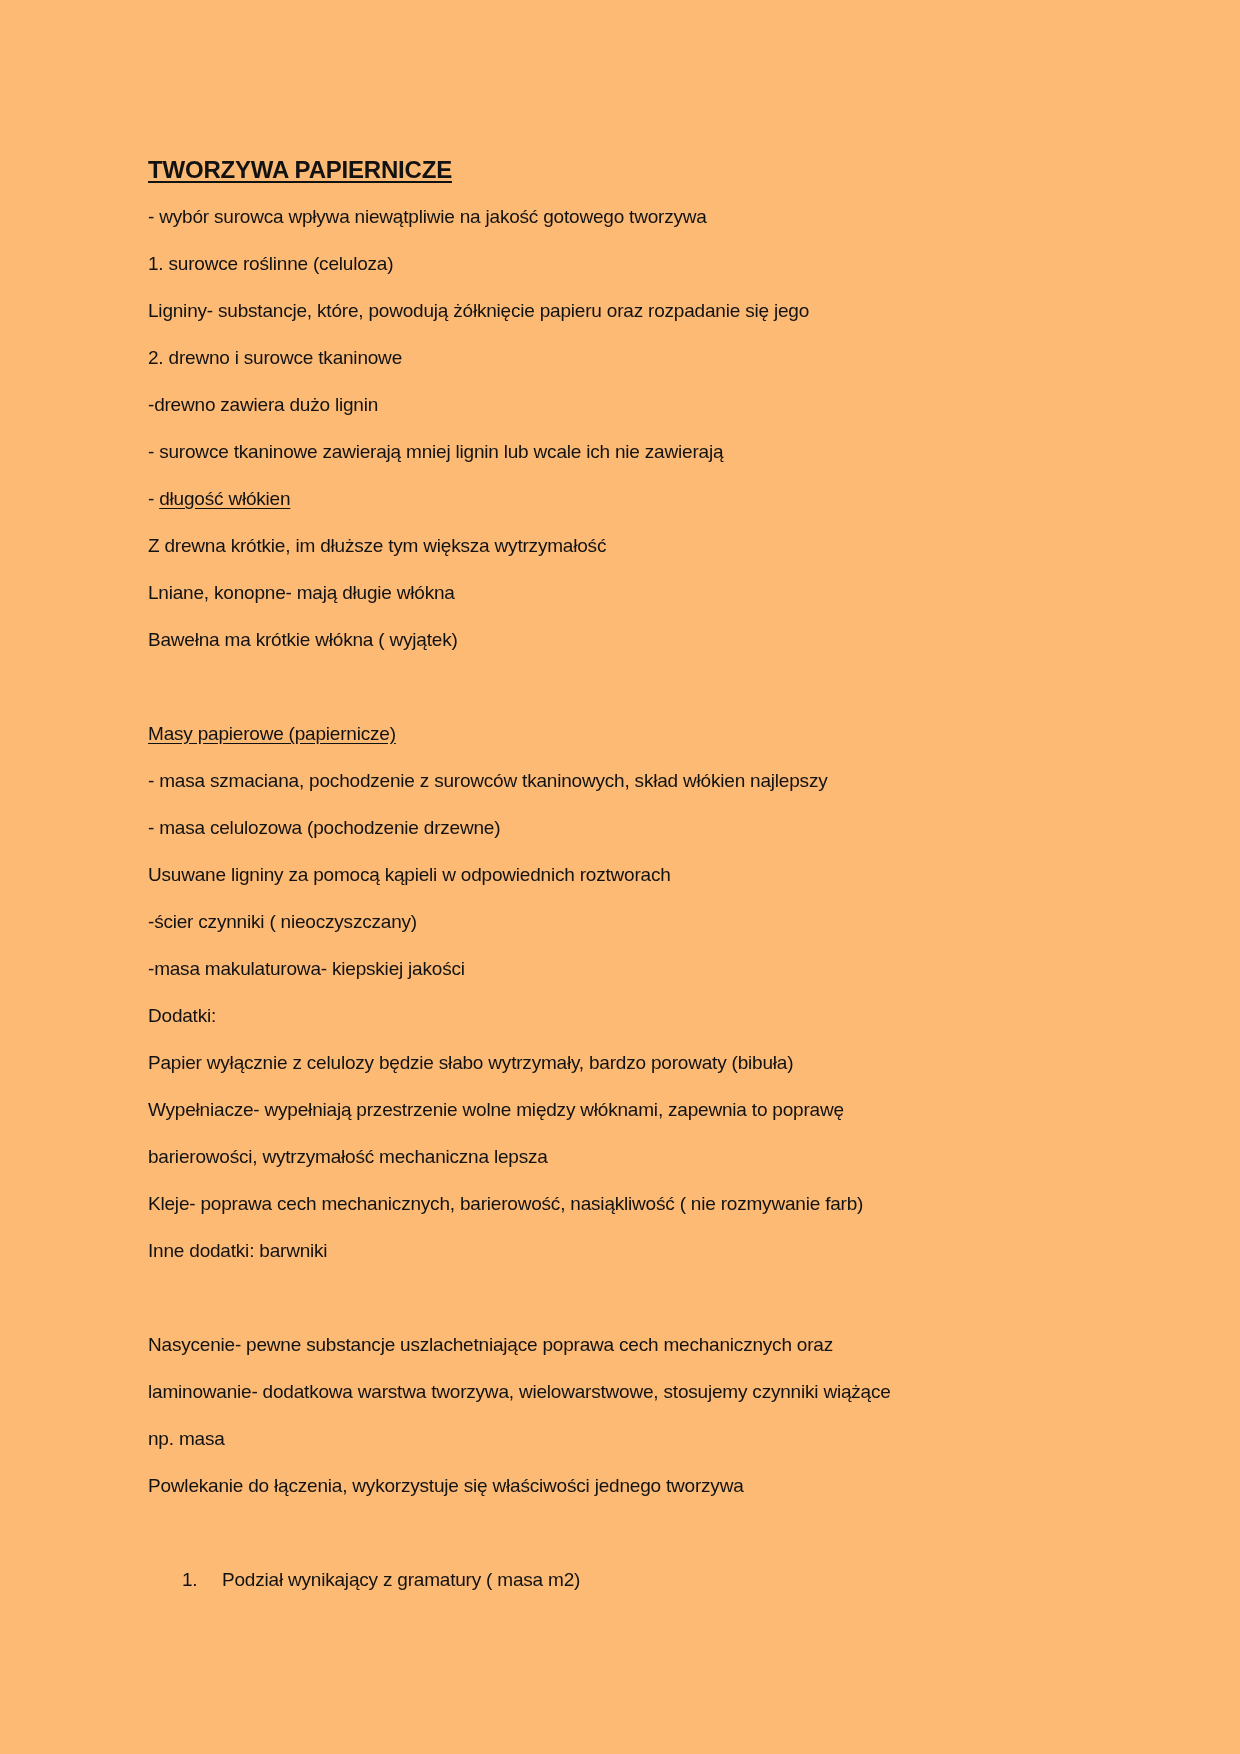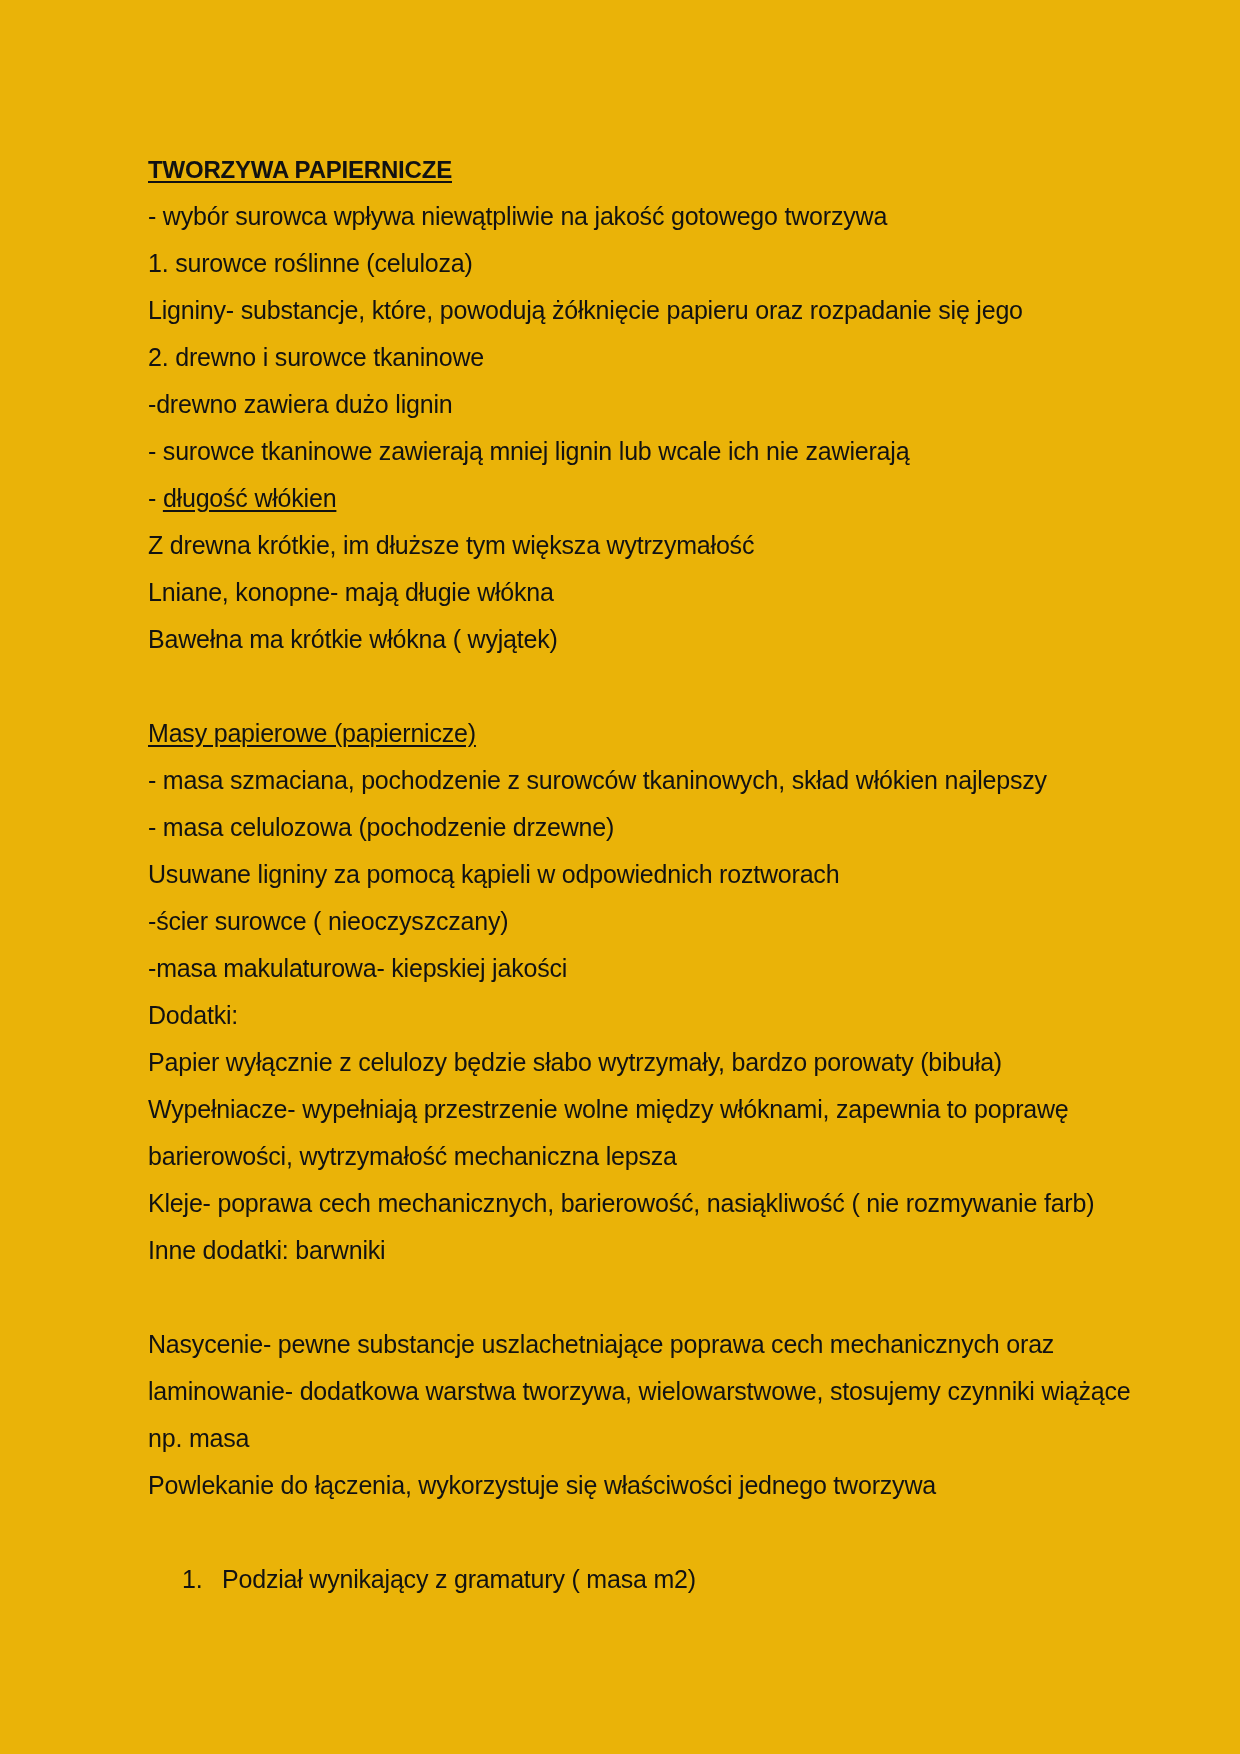--- a/index.html
+++ b/index.html
@@ -6,33 +6,33 @@
   body {
     width: 1240px;
     height: 1754px;
     background: #ffffff;
     overflow: hidden;
   }
   .page {
     position: relative;
     width: 1240px;
     height: 1754px;
-    background: #eab308;
+    background: #fdba74;
     font-family: "Liberation Sans", sans-serif;
     color: #121212;
   }
   .doc {
     position: absolute;
     left: 148px;
     top: 146px;
     width: 965px;
   }
   .line {
     margin: 0;
-    font-size: 25px;
+    font-size: 19px;
     line-height: 47px;
     letter-spacing: -0.2px;
     white-space: nowrap;
     font-weight: 400;
   }
   .title {
     font-weight: 700;
     font-size: 24px;
     text-decoration: underline;
     text-underline-offset: 3px;
@@ -62,21 +62,21 @@
       <p class="line">- surowce tkaninowe zawierają mniej lignin lub wcale ich nie zawierają</p>
       <p class="line"><span>- </span><span class="u">długość włókien</span></p>
       <p class="line">Z drewna krótkie, im dłuższe tym większa wytrzymałość</p>
       <p class="line">Lniane, konopne- mają długie włókna</p>
       <p class="line">Bawełna ma krótkie włókna ( wyjątek)</p>
       <p class="line spacer"></p>
       <p class="line"><span></span><span class="u">Masy papierowe (papiernicze)</span></p>
       <p class="line">- masa szmaciana, pochodzenie z surowców tkaninowych, skład włókien najlepszy</p>
       <p class="line">- masa celulozowa (pochodzenie drzewne)</p>
       <p class="line">Usuwane ligniny za pomocą kąpieli w odpowiednich roztworach</p>
-      <p class="line">-ścier surowce ( nieoczyszczany)</p>
+      <p class="line">-ścier czynniki ( nieoczyszczany)</p>
       <p class="line">-masa makulaturowa- kiepskiej jakości</p>
       <p class="line">Dodatki:</p>
       <p class="line">Papier wyłącznie z celulozy będzie słabo wytrzymały, bardzo porowaty (bibuła)</p>
       <p class="line">Wypełniacze- wypełniają przestrzenie wolne między włóknami, zapewnia to poprawę</p>
       <p class="line">barierowości, wytrzymałość mechaniczna lepsza</p>
       <p class="line">Kleje- poprawa cech mechanicznych, barierowość, nasiąkliwość ( nie rozmywanie farb)</p>
       <p class="line">Inne dodatki: barwniki</p>
       <p class="line spacer"></p>
       <p class="line">Nasycenie- pewne substancje uszlachetniające poprawa cech mechanicznych oraz</p>
       <p class="line">laminowanie- dodatkowa warstwa tworzywa, wielowarstwowe, stosujemy czynniki wiążące</p>

